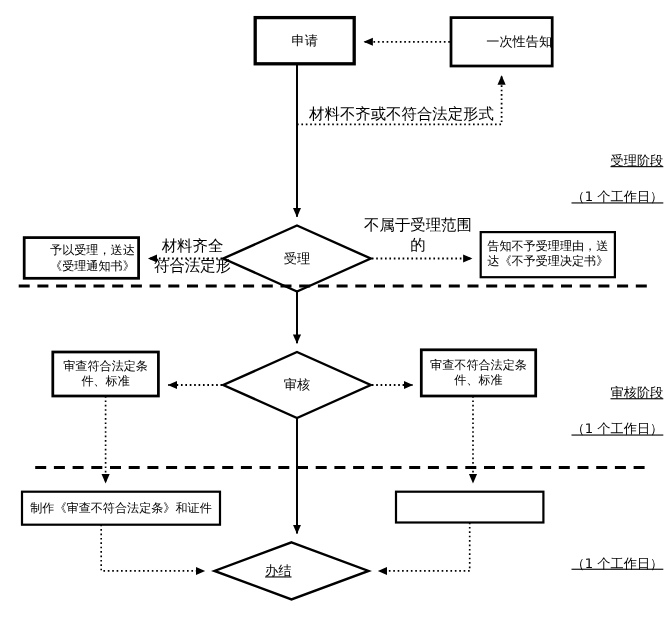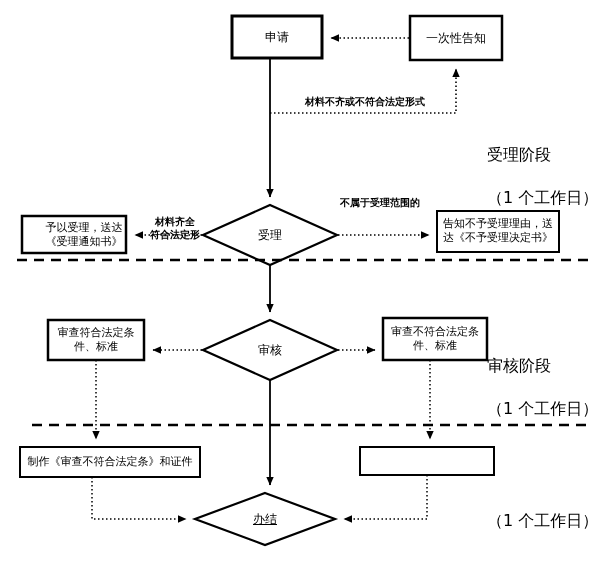--- a/index.html
+++ b/index.html
@@ -36,28 +36,29 @@
   .edge-label {
     position: absolute;
     color: #000000;
     text-align: center;
     line-height: 1.25;
     white-space: pre-line;
   }
   .stage-label {
     position: absolute;
     color: #000000;
-    text-align: left;
+    text-align: right;
     line-height: 1.35;
     white-space: pre-line;
-    font-size: 16px;
+    font-size: 12px;
+    text-decoration: underline;
   }
   .fs-box { font-size: 12px; }
   .fs-small { font-size: 11px; }
-  .fs-edge { font-size: 10px; font-weight: bold; }
+  .fs-edge { font-size: 14px; font-weight: normal; }
 </style>
 </head>
 <body>
 
 <div id="canvas">
 
   <svg width="605" height="564" viewBox="0 0 605 564">
     <defs>
       <marker id="arrowSolid" markerWidth="9" markerHeight="9" refX="8" refY="4.5" orient="auto" markerUnits="userSpaceOnUse">
         <path d="M0,0.8 L8.5,4.5 L0,8.2 z" fill="#000000"></path>
@@ -166,42 +167,42 @@
     <g>
       <line x1="17" y1="260" x2="595" y2="260" stroke="#000000" stroke-width="2.6" stroke-dasharray="10,7"></line>
     </g>
     <g>
       <line x1="32" y1="425" x2="592" y2="425" stroke="#000000" stroke-width="2.6" stroke-dasharray="10,7"></line>
     </g>
   </svg>
 
   <div class="node-label fs-box" style="left:232px; top:16px; width:90px; height:42px;">申请</div>
 
-  <div class="node-label fs-box" style="left:410px; top:16px; width:92px; height:44px;">一次性告知</div>
+  <div class="node-label fs-box" style="left:410px; top:16px; width:92px; height:44px;padding-left:16px;">一次性告知</div>
 
   <div class="node-label fs-box" style="left:236px; top:220px; width:68px; height:30px;">受理</div>
 
   <div class="node-label fs-small" style="left:23px; top:217px; width:122px; height:35px;">予以受理，送达
 《受理通知书》</div>
 
   <div class="node-label fs-small" style="left:439px; top:212px; width:118px; height:38px;">告知不予受理理由，送
 达《不予受理决定书》</div>
 
   <div class="node-label fs-box" style="left:236px; top:335px; width:68px; height:30px;">审核</div>
 
   <div class="node-label fs-small" style="left:49px; top:321px; width:94px; height:38px;">审查符合法定条
 件、标准</div>
 
   <div class="node-label fs-small" style="left:384px; top:319px; width:102px; height:40px;">审查不符合法定条
 件、标准</div>
 
   <div class="node-label fs-small" style="left:22px; top:448px; width:176px; height:28px;">制作《审查不符合法定条》和证件</div>
 
 
-  <div class="node-label fs-box" style="left:231px; top:504px; width:68px; height:30px;text-decoration:underline;">办结</div>
+  <div class="node-label fs-box" style="left:219px; top:504px; width:68px; height:30px;text-decoration:underline;">办结</div>
 
   <div class="edge-label fs-edge" style="left:281px; top:96px; width:168px;">材料不齐或不符合法定形式</div>
 
   <div class="edge-label fs-edge" style="left:138px; top:192px; width:74px;margin-top:24px;">材料齐全
 符合法定形</div>
 
   <div class="edge-label fs-edge" style="left:327px; top:197px; width:106px;">不属于受理范围的</div>
 
   <div class="stage-label" style="left:487px; top:122px; width:116px;">
     <div>受理阶段</div>

